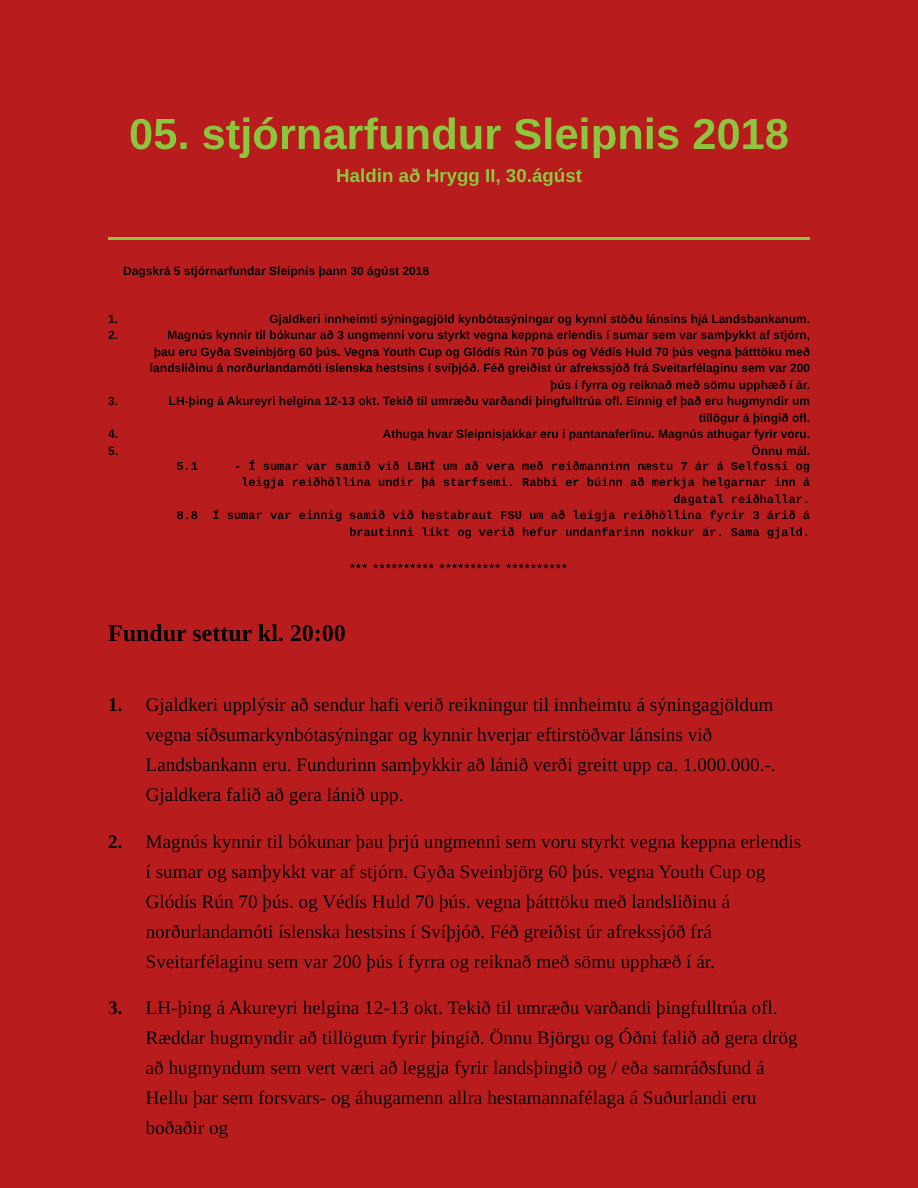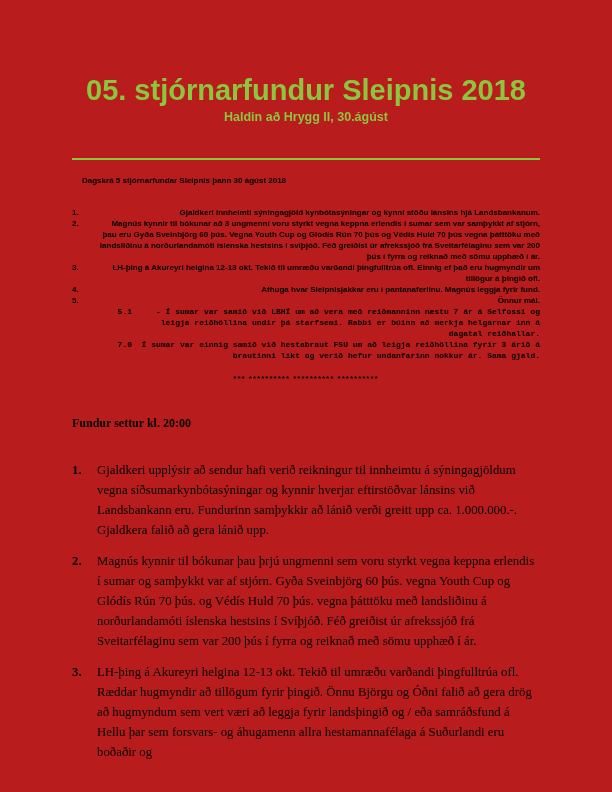--- a/index.html
+++ b/index.html
@@ -75,21 +75,21 @@
     text-align: center;
     font-family: "Liberation Sans", sans-serif;
     font-weight: 700;
     font-size: 8px;
     line-height: 11px;
     letter-spacing: 1px;
   }
   .meeting-opening {
     margin: 32px 0 0 0;
     font-weight: 700;
-    font-size: 12px;
+    font-size: 16px;
     line-height: 14px;
   }
   .meeting-attendees {
     margin: 2px 0 0 0;
     font-weight: 700;
     font-size: 10.5px;
     line-height: 14px;
   }
   .minutes-list {
     margin: 30px 0 0 0;
@@ -122,33 +122,33 @@
     <li class="agenda-item">
       <span class="num">2.</span>
       <span class="body">Magnús kynnir til bókunar að 3 ungmenni voru styrkt vegna keppna erlendis í sumar sem var samþykkt af stjórn, þau eru Gyða Sveinbjörg 60 þús. Vegna Youth Cup og Glódís Rún 70 þús og Védís Huld 70 þús vegna þátttöku með landsliðinu á norðurlandamóti íslenska hestsins í svíþjóð. Féð greiðist úr afrekssjóð frá Sveitarfélaginu sem var 200 þús í fyrra og reiknað með sömu upphæð í ár.</span>
     </li>
     <li class="agenda-item">
       <span class="num">3.</span>
       <span class="body">LH-þing á Akureyri helgina 12-13 okt. Tekið til umræðu varðandi þingfulltrúa ofl. Einnig ef það eru hugmyndir um tillögur á þingið ofl.</span>
     </li>
     <li class="agenda-item">
       <span class="num">4.</span>
-      <span class="body">Athuga hvar Sleipnisjakkar eru í pantanaferlinu. Magnús leggja fyrir fund.</span>
+      <span class="body">Athuga hvar Sleipnisjakkar eru í pantanaferlinu. Magnús athugar fyrir voru.</span>
     </li>
     <li class="agenda-item">
       <span class="num">5.</span>
       <span class="body">
-        <span>Önnur mál.</span>
+        <span>Önnu mál.</span>
         <span class="agenda-sublist" style="display:block;">
           <span class="agenda-subitem">
             <span class="num">5.1</span>
             <span class="txt">- Í sumar var samið við LBHÍ um að vera með reiðmanninn næstu 7 ár á Selfossi og leigja reiðhöllina undir þá starfsemi. Rabbi er búinn að merkja helgarnar inn á dagatal reiðhallar.</span>
           </span>
           <span class="agenda-subitem">
-            <span class="num">7.0</span>
+            <span class="num">8.8</span>
             <span class="txt">Í sumar var einnig samið við hestabraut FSU um að leigja reiðhöllina fyrir 3 árið á brautinni líkt og verið hefur undanfarinn nokkur ár. Sama gjald.</span>
           </span>
         </span>
       </span>
     </li>
   </ol>
 
   <p class="asterisk-divider">*** ********** ********** **********</p>
 
   <p class="meeting-opening">Fundur settur kl. 20:00</p>

